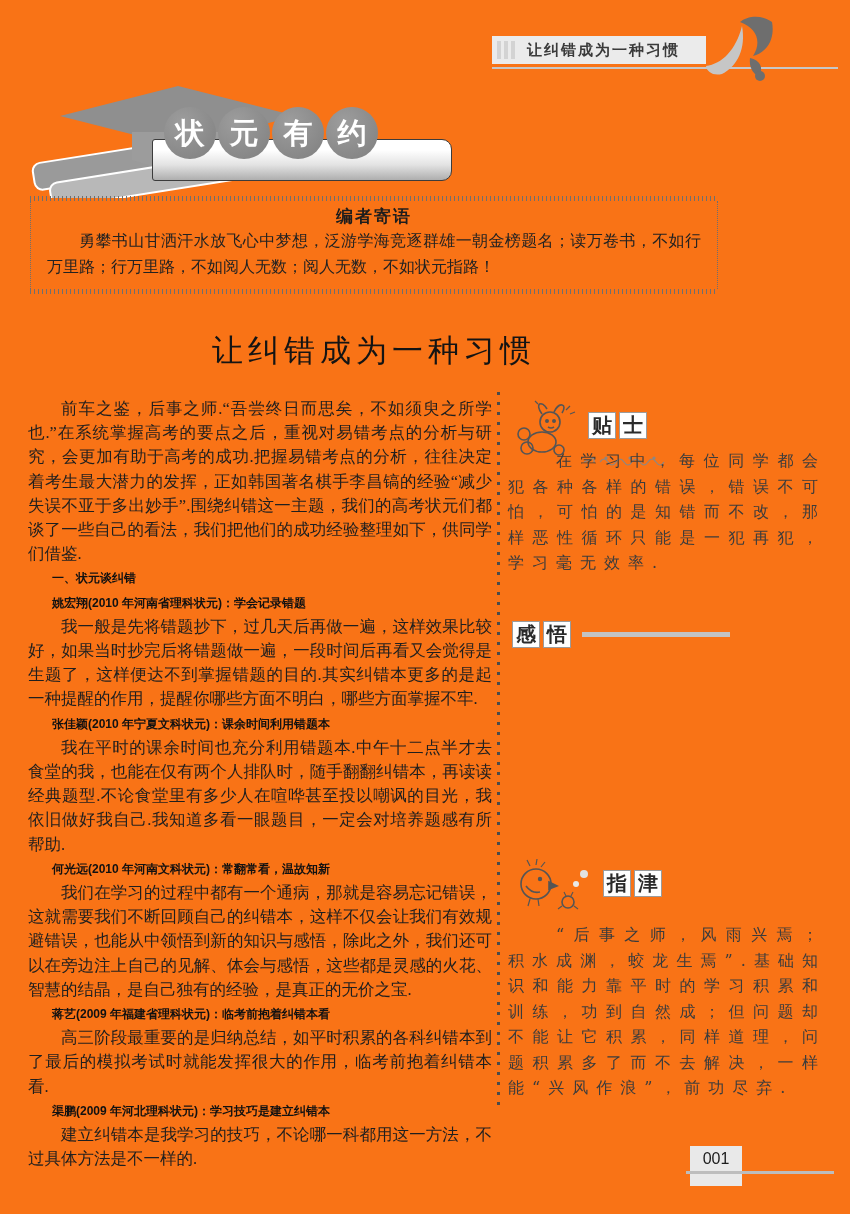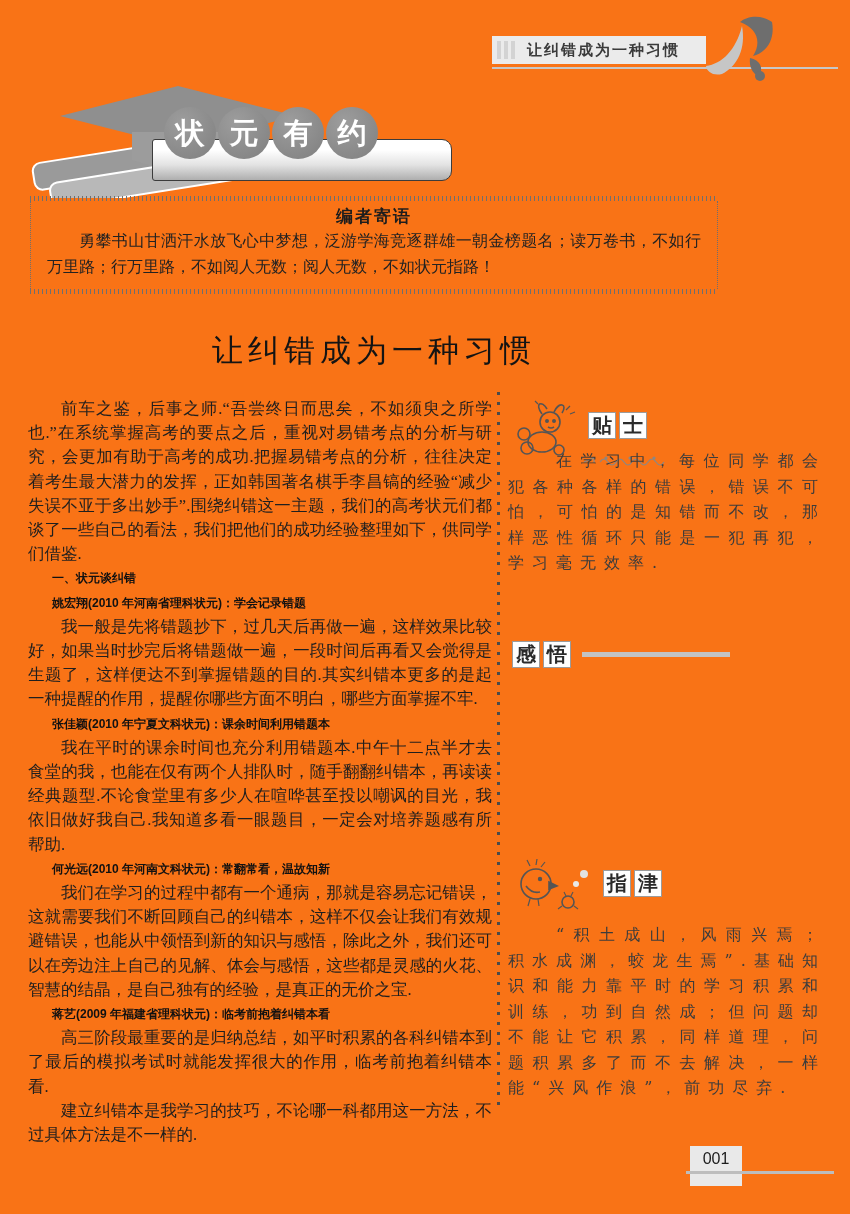--- a/index.html
+++ b/index.html
@@ -86,21 +86,21 @@
   }
   .side-text {
     position:absolute; left:508px; width:318px;
     font-size:16px; line-height:25.5px; letter-spacing:8px;
     color:#3c3c3c; text-align:justify; text-indent:48px;
     font-family:"DejaVu Serif", serif;
   }
   .tip-title-row { position:absolute; left:588px; top:412px; }
   .rabbit-icon-wrap { position:absolute; left:512px; top:400px; }
   .tip-squiggle { position:absolute; left:582px; top:452px; }
-  .ganwu-title-row { position:absolute; left:512px; top:641px; white-space:nowrap; }
+  .ganwu-title-row { position:absolute; left:512px; top:621px; white-space:nowrap; }
   .ganwu-bar { display:inline-block; width:148px; height:5px; background:#c3c3c3; margin-left:8px; vertical-align:4px; }
   .bird-icon-wrap { position:absolute; left:510px; top:858px; }
   .zhijin-title-row { position:absolute; left:596px; top:870px;margin-left:7px; }
 
   
   .page-num-box {
     position:absolute; left:690px; top:1146px; width:52px; height:40px;
     background:#e9e9e9; text-align:center; line-height:25px;
     font-family:"Liberation Sans", sans-serif; font-size:16px; color:#1c1c1c;
   }
@@ -162,20 +162,21 @@
     <p>前车之鉴，后事之师.“吾尝终日而思矣，不如须臾之所学也.”在系统掌握高考的要点之后，重视对易错考点的分析与研究，会更加有助于高考的成功.把握易错考点的分析，往往决定着考生最大潜力的发挥，正如韩国著名棋手李昌镐的经验“减少失误不亚于多出妙手”.围绕纠错这一主题，我们的高考状元们都谈了一些自己的看法，我们把他们的成功经验整理如下，供同学们借鉴.</p>
     <p class="entry-head">一、状元谈纠错</p>
     <p class="entry-head">姚宏翔(2010 年河南省理科状元)：学会记录错题</p>
     <p>我一般是先将错题抄下，过几天后再做一遍，这样效果比较好，如果当时抄完后将错题做一遍，一段时间后再看又会觉得是生题了，这样便达不到掌握错题的目的.其实纠错本更多的是起一种提醒的作用，提醒你哪些方面不明白，哪些方面掌握不牢.</p>
     <p class="entry-head">张佳颖(2010 年宁夏文科状元)：课余时间利用错题本</p>
     <p>我在平时的课余时间也充分利用错题本.中午十二点半才去食堂的我，也能在仅有两个人排队时，随手翻翻纠错本，再读读经典题型.不论食堂里有多少人在喧哗甚至投以嘲讽的目光，我依旧做好我自己.我知道多看一眼题目，一定会对培养题感有所帮助.</p>
     <p class="entry-head">何光远(2010 年河南文科状元)：常翻常看，温故知新</p>
     <p>我们在学习的过程中都有一个通病，那就是容易忘记错误，这就需要我们不断回顾自己的纠错本，这样不仅会让我们有效规避错误，也能从中领悟到新的知识与感悟，除此之外，我们还可以在旁边注上自己的见解、体会与感悟，这些都是灵感的火花、智慧的结晶，是自己独有的经验，是真正的无价之宝.</p>
     <p class="entry-head">蒋艺(2009 年福建省理科状元)：临考前抱着纠错本看</p>
     <p>高三阶段最重要的是归纳总结，如平时积累的各科纠错本到了最后的模拟考试时就能发挥很大的作用，临考前抱着纠错本看.</p>
+    <p class="entry-head">渠鹏(2009 年河北理科状元)：学习技巧是建立纠错本</p>
     <p>建立纠错本是我学习的技巧，不论哪一科都用这一方法，不过具体方法是不一样的.</p>
   </div>
 
   <div class="divider"></div>
 
   <div class="rabbit-icon-wrap">
     <svg width="72" height="58" viewBox="0 0 72 58" fill="none" stroke="#555" stroke-width="1.6">
       <path d="M30,14 C22,3 30,0 35,9"></path>
       <path d="M42,12 C47,1 56,4 50,13"></path>
       <circle cx="38" cy="22" r="10"></circle>
@@ -217,18 +218,18 @@
       <path d="M20,41 l-2,7 M28,41 l1,7" stroke-width="1.2"></path>
       <circle cx="58" cy="44" r="6"></circle>
       <path d="M52,48 l-4,3 M64,48 l4,3 M56,38 l-2,-4 M61,38 l2,-4" stroke-width="1.1"></path>
       <circle cx="74" cy="16" r="4" fill="#e2e2e2" stroke="none"></circle>
       <circle cx="66" cy="26" r="3" fill="#e9e9e9" stroke="none"></circle>
     </svg>
   </div>
   <div class="zhijin-title-row">
     <span class="bchar">指</span><span class="bchar">津</span>
   </div>
-  <div class="side-text" style="top:922px;">“积土成山，风雨兴焉；积水成渊，蛟龙生焉”.基础知识和能力靠平时的学习积累和训练，功到自然成；但问题却不能让它积累，同样道理，问题积累多了而不去解决，一样能“兴风作浪”，前功尽弃.</div>
+  <div class="side-text" style="top:922px;">“后事之师，风雨兴焉；积水成渊，蛟龙生焉”.基础知识和能力靠平时的学习积累和训练，功到自然成；但问题却不能让它积累，同样道理，问题积累多了而不去解决，一样能“兴风作浪”，前功尽弃.</div>
 
   <div class="page-num-box">001</div>
   <div class="footer-line"></div>
 
 </div>
 
 </body></html>

